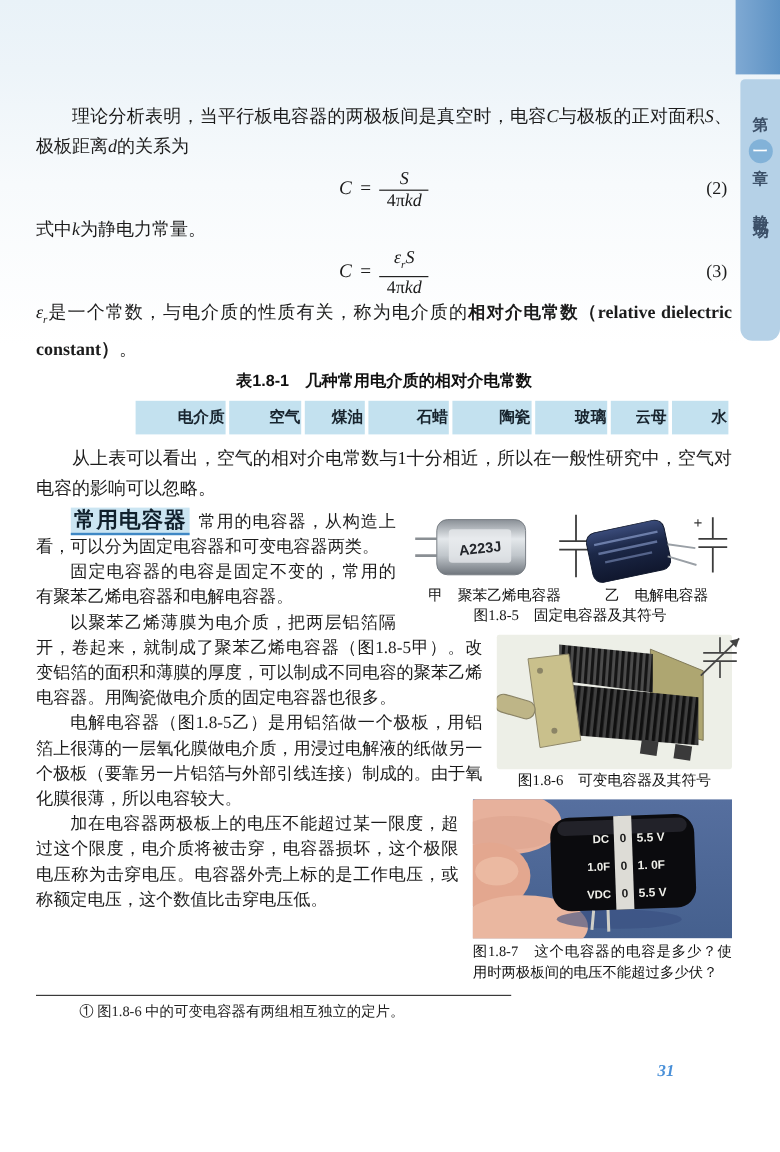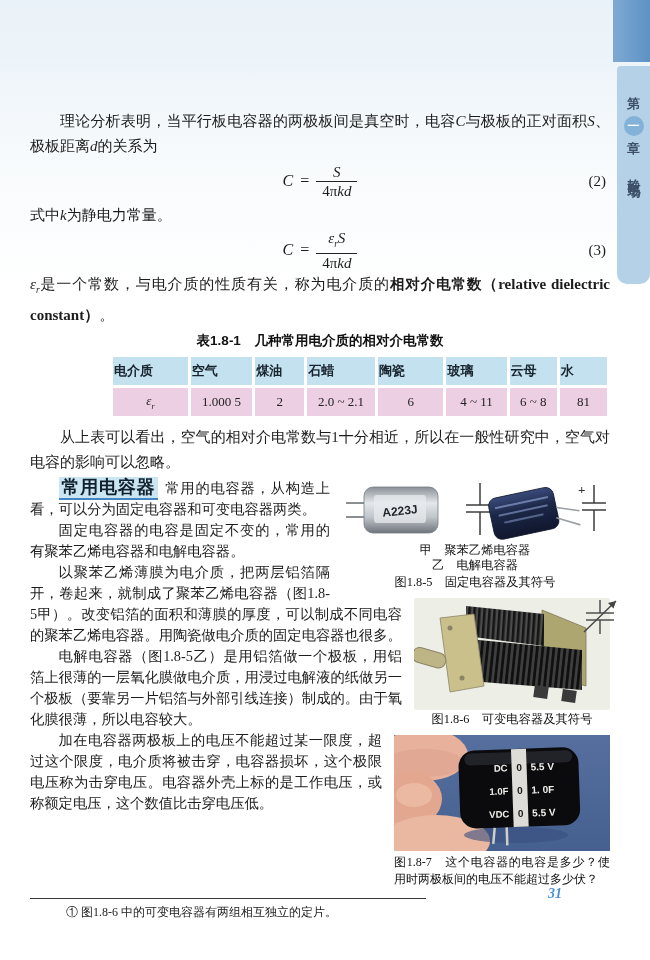--- a/index.html
+++ b/index.html
@@ -14,54 +14,54 @@
   .tab-light{position:absolute;top:66px;right:0;width:33px;height:218px;
     background:#b5d1e7;border-radius:4px 0 10px 10px;
     display:flex;flex-direction:column;align-items:center;padding-top:30px;box-sizing:border-box;gap:5px;
     font-family:"Liberation Sans",sans-serif;}
   .tab-char{font-size:13px;font-weight:bold;color:#3c5068;line-height:15px;}
   .tab-circle{width:20px;height:20px;border-radius:50%;background:#82b2d8;color:#ffffff;
     display:flex;align-items:center;justify-content:center;font-size:12px;font-weight:bold;}
   .tab-title{margin-top:8px;writing-mode:vertical-rl;text-orientation:upright;
     font-size:13px;font-weight:bold;color:#3c5068;letter-spacing:3px;}
   
-  .content{position:absolute;left:30px;top:0;width:580px;padding-top:109px;box-sizing:content-box;}
+  .content{position:absolute;left:30px;top:0;width:580px;padding-top:86px;box-sizing:content-box;}
   p{margin:0;}
   .bt{font-size:15px;line-height:25px;text-align:justify;}
   .indent{text-indent:2em;}
   .var{font-style:italic;font-family:"Liberation Serif",serif;}
   sub{font-size:0.62em;font-style:italic;}
   .bold-sans{font-weight:bold;font-family:"Liberation Sans",sans-serif;font-size:14.5px;}
   
   .equation{position:relative;display:flex;align-items:center;justify-content:center;
     height:40px;margin:2px 0;font-size:16px;}
   .eq-rel{margin:0 7px;}
   .frac{display:inline-flex;flex-direction:column;align-items:center;vertical-align:middle;font-size:15px;line-height:18px;}
   .frac .den{border-top:1.3px solid #222;padding:0 6px;}
   .frac .num{padding:0 6px;}
   .eq-label{position:absolute;right:4px;font-size:15px;}
   
   .table-title{text-align:center;font-family:"Liberation Sans",sans-serif;font-weight:bold;
     font-size:13.5px;margin-top:4px;color:#111;}
   table.dtable{border-collapse:separate;border-spacing:3px;margin:4px 0 0 80px;table-layout:fixed;}
   .dtable th{background:#c3e1ef;font-family:"Liberation Sans",sans-serif;font-size:13px;
-    font-weight:bold;padding:5px 1px;text-align:left;color:#18242e;}
+    font-weight:bold;padding:5px 1px;text-align:right;color:#18242e;}
   .dtable td{background:#eccfe3;font-size:13px;padding:5px 1px;text-align:center;color:#222;}
   
   .two-col{margin-top:2px;}
   .bt2{font-size:14.3px;line-height:21px;text-align:justify;}
   .hl{font-family:"Liberation Sans",sans-serif;font-weight:bold;font-size:18px;
     background:#cbe5f2;border-bottom:2px solid #3f88c5;padding:0 3px 1px 3px;margin-right:7px;color:#10202c;}
   figure{margin:0;}
   .figblock{float:right;clear:right;}
   .fig5{width:270px;margin:2px 0 4px 10px;}
   .fig6{width:196px;margin:4px 0 4px 12px;}
   .fig7{width:216px;margin:4px 0 0 12px;}
   .photo{display:block;}
-  .fig5-labels{display:flex;font-size:12.3px;color:#111;line-height:15px;flex-direction:column;}
+  .fig5-labels{display:flex;font-size:12.3px;color:#111;line-height:15px;}
   .fig5-labels span:first-child{flex:1.15;text-align:center;}
   .fig5-labels span:last-child{flex:1;text-align:center;}
   .figcaption{font-size:12.3px;color:#111;line-height:16px;text-align:center;margin-top:1px;}
   .figcaption.left{text-align:justify;}
   .fig6 .photo-wrap{background:#edefe7;border-radius:2px;}
   
   .footnote{clear:both;padding-top:10px;}
   .fn-line{width:396px;border-top:1px solid #3a3a3a;margin-bottom:5px;}
   .fn-text{font-size:12px;line-height:16px;padding-left:36px;color:#222;}
   
@@ -117,30 +117,20 @@
       <tbody>
           <tr>
         <th style="width:78px">电介质</th>
         <th style="width:62px">空气</th>
         <th style="width:50px">煤油</th>
         <th style="width:70px">石蜡</th>
         <th style="width:68px">陶瓷</th>
         <th style="width:62px">玻璃</th>
         <th style="width:48px">云母</th>
         <th style="width:48px">水</th>
-      </tr>
-      <tr>
-        <td><i class="var">ε</i><sub>r</sub></td>
-        <td>1.000 5</td>
-        <td>2</td>
-        <td>2.0 ~ 2.1</td>
-        <td>6</td>
-        <td>4 ~ 11</td>
-        <td>6 ~ 8</td>
-        <td>81</td>
       </tr>
     </tbody>
       </table>
 
     <p class="bt indent" style="margin-top:6px">从上表可以看出，空气的相对介电常数与1十分相近，所以在一般性研究中，空气对电容的影响可以忽略。</p>
 
     <div class="two-col">
 
       <figure class="figblock fig5">
         <svg class="photo" width="270" height="64" viewBox="0 0 270 64">

